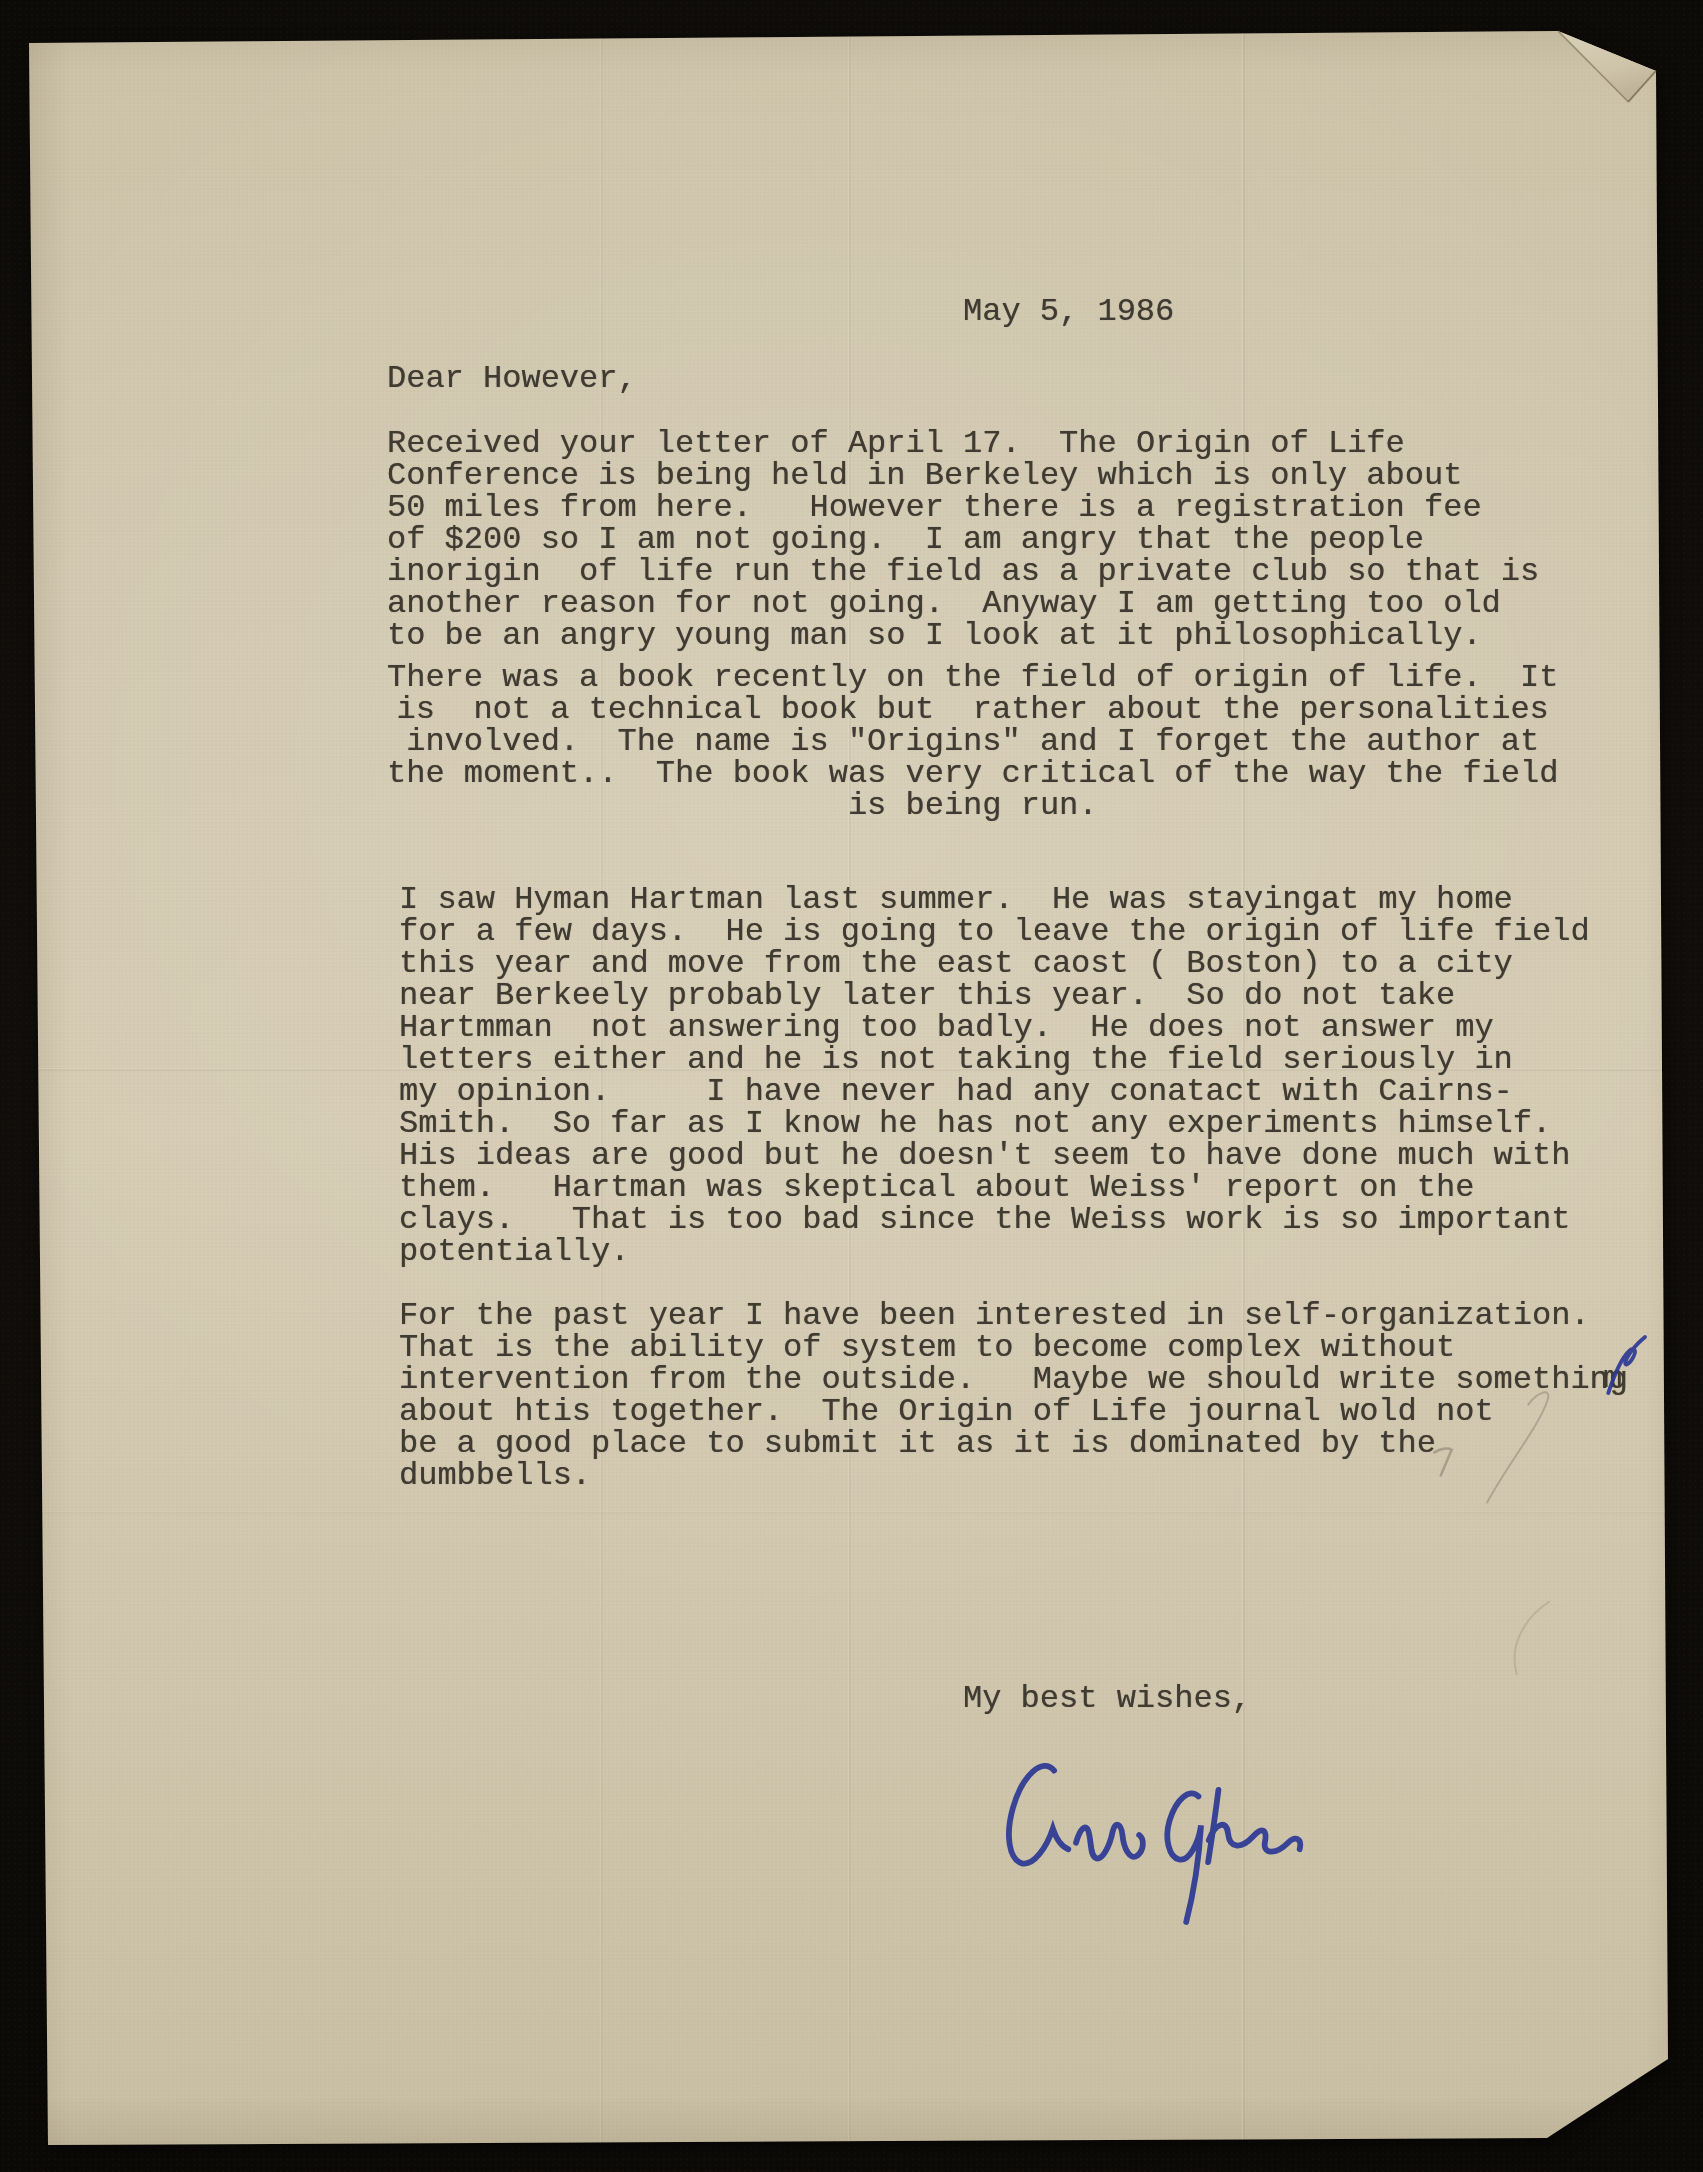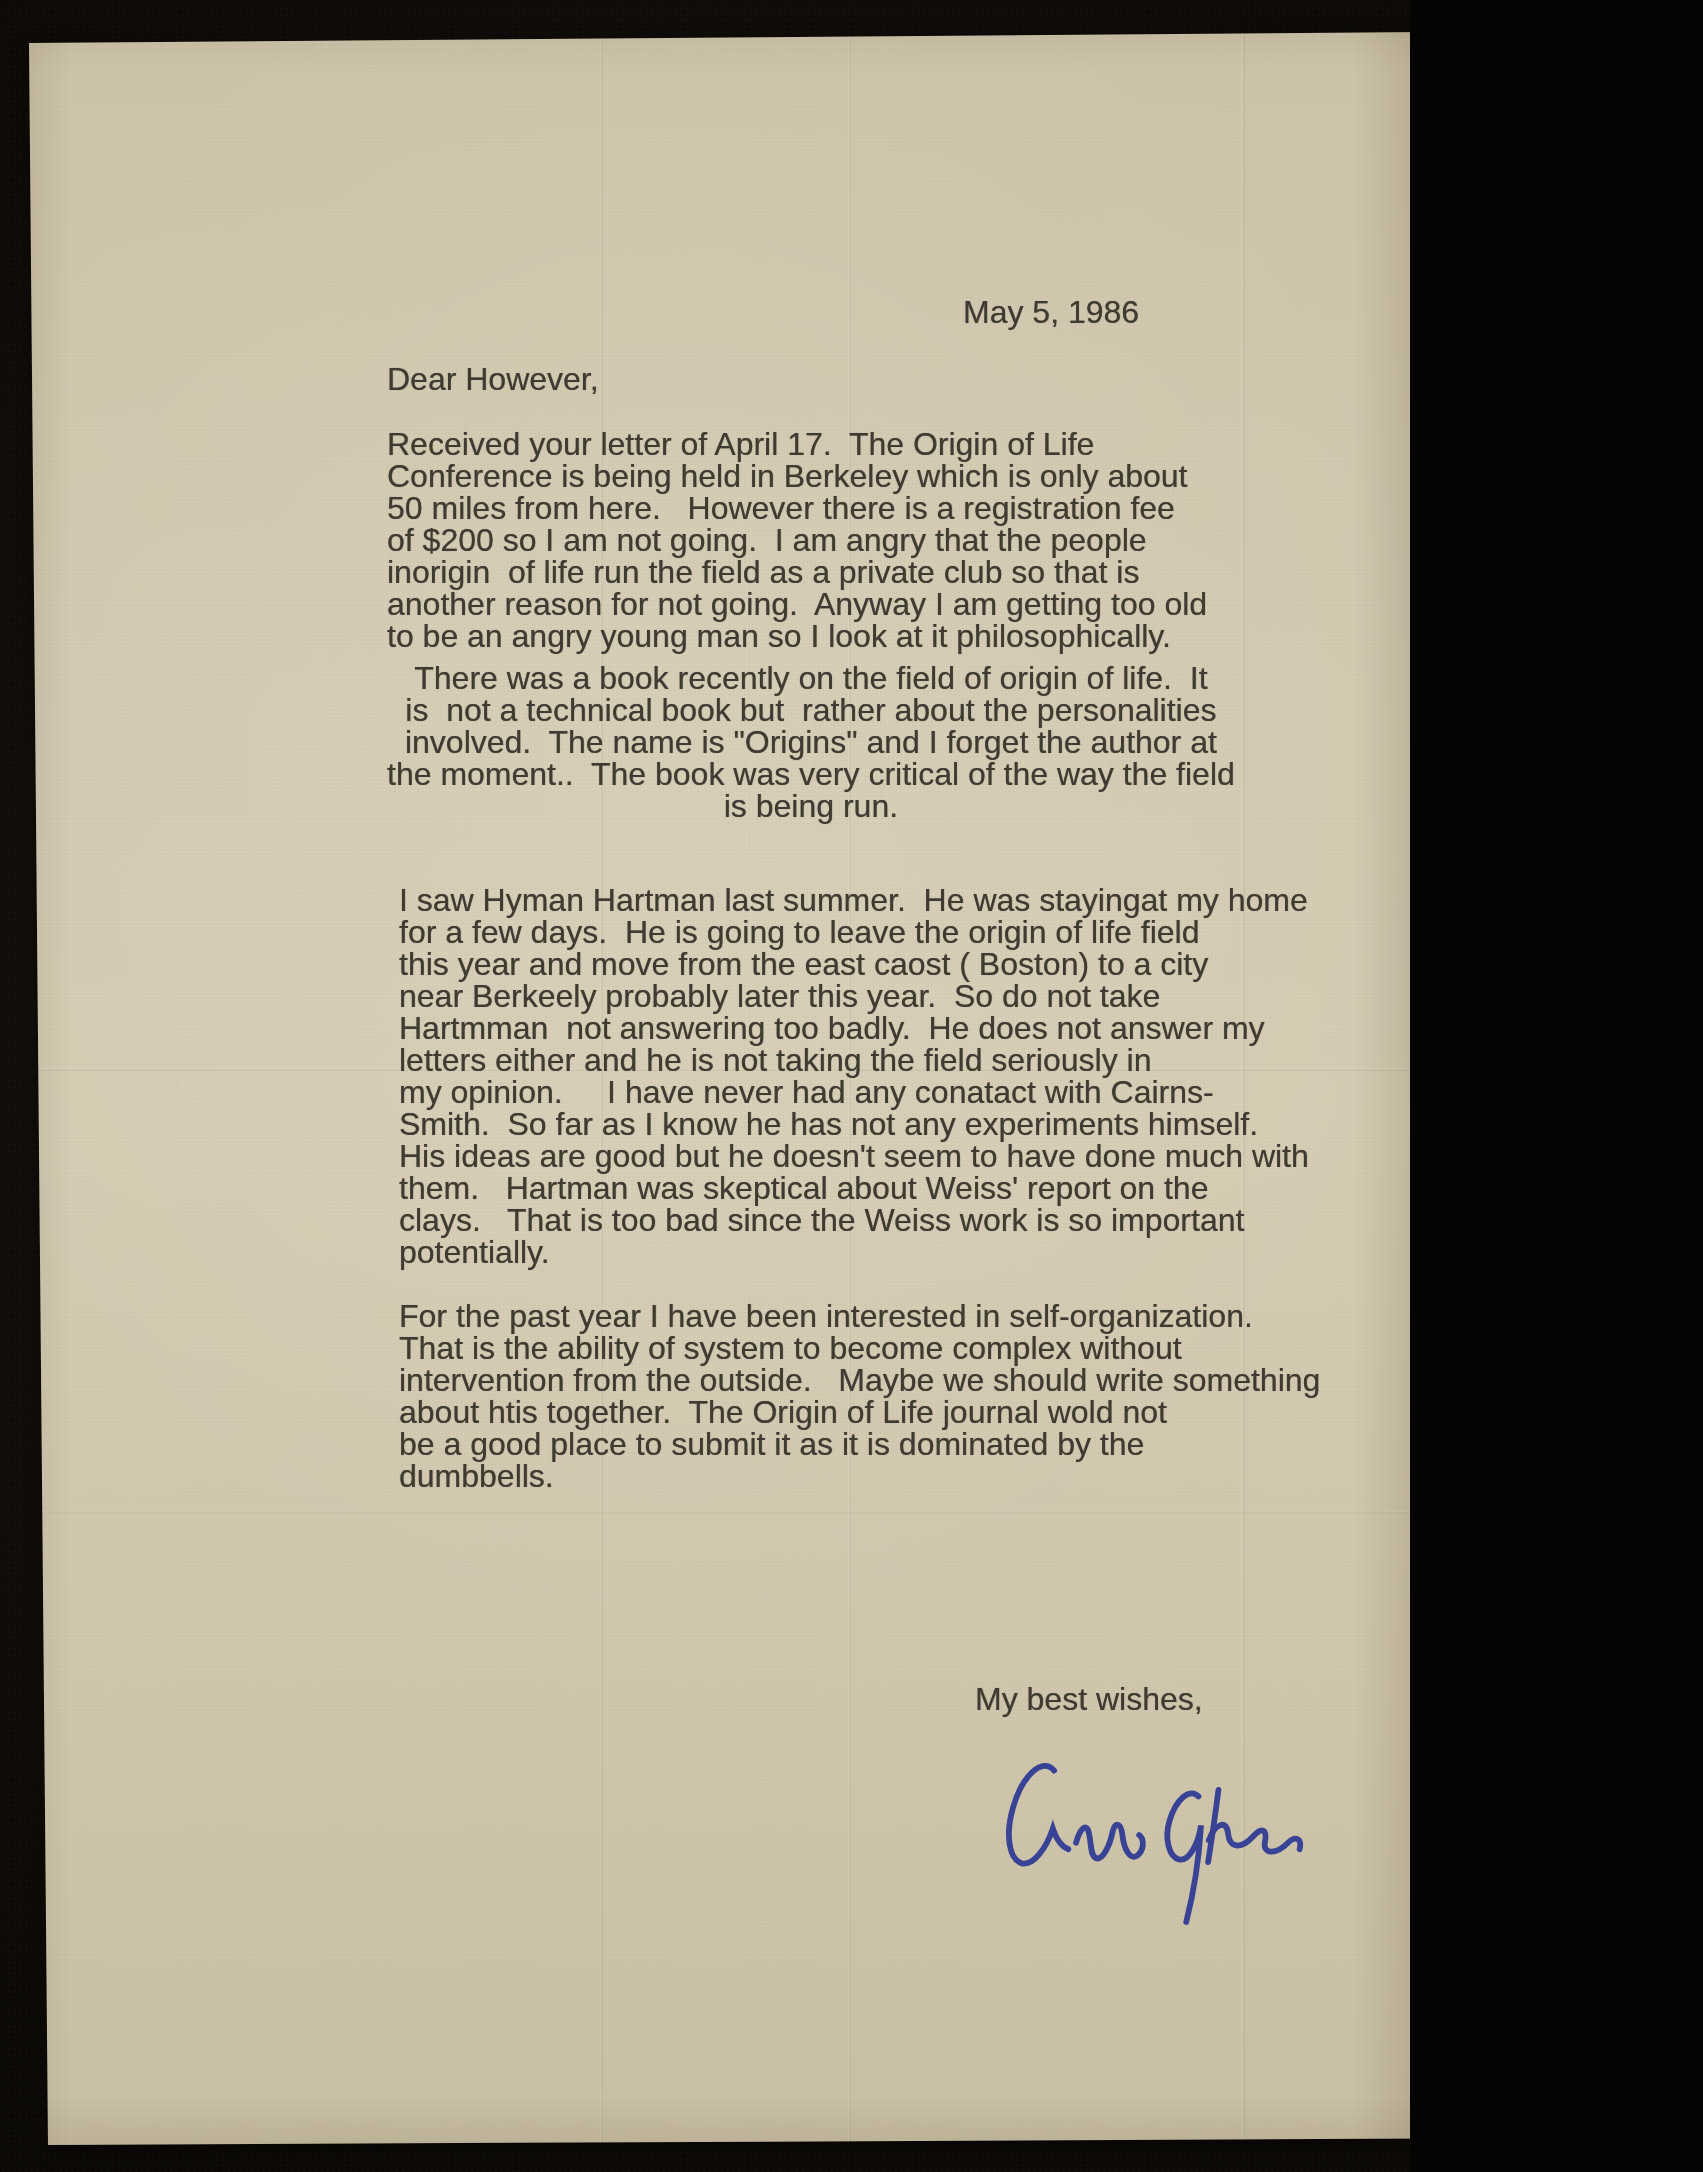--- a/index.html
+++ b/index.html
@@ -1,20 +1,20 @@
 <!DOCTYPE html>
 <html style="font-size:10.3px"><head>
 <meta charset="utf-8">
 <style>
   html,body{margin:0;padding:0;background:#050403;}
   #canvas{
-    position:relative;width:1410px;height:2172px;overflow:hidden;
+    position:relative;width:1703px;height:2172px;overflow:hidden;
     background:
       radial-gradient(140% 100% at 50% 45%, #16130f 0%, #0c0a07 60%, #070605 100%);
-    font-family:Liberation Sans, sans-serif;
+    font-family:Liberation Mono, monospace;
   }
   
   #canvas::before{
     content:"";position:absolute;inset:0;
     background-image:radial-gradient(rgba(120,110,95,0.07) 0.6px, transparent 1px);
     background-size:5.8px 5.8px;pointer-events:none;
   }
   .paper-wrap{position:absolute;inset:0;filter:drop-shadow(3.9px 6.4px 9px rgba(0,0,0,0.55));}
   .paper{
     position:absolute;inset:0;
@@ -101,21 +101,21 @@
       <div class="typed" style="left:387px;top:1300px;margin-left:12px;">For the past year I have been interested in self-organization.
 That is the ability of system to become complex without
 intervention from the outside.   Maybe we should write something
 about htis together.  The Origin of Life journal wold not
 be a good place to submit it as it is dominated by the
 dumbbells.</div>
 
       <div class="typed" style="left:1603px;top:1363px;">m</div>
 
 
-      <div class="typed" style="left:963px;top:1683px;margin-left:12px;">My best wishes,</div>
+      <div class="typed" style="left:963px;top:1683px;">My best wishes,</div>
     </div>
   </div>
 
   <svg class="overlay" width="1703" height="2172" viewBox="0 0 2643 3371">
     <defs>
       <linearGradient id="flapGrad" x1="0" y1="0" x2="0.4" y2="1">
         <stop offset="0" stop-color="#d9d0b9"></stop>
         <stop offset="0.65" stop-color="#cec4aa"></stop>
         <stop offset="1" stop-color="#bfb499"></stop>
       </linearGradient>

